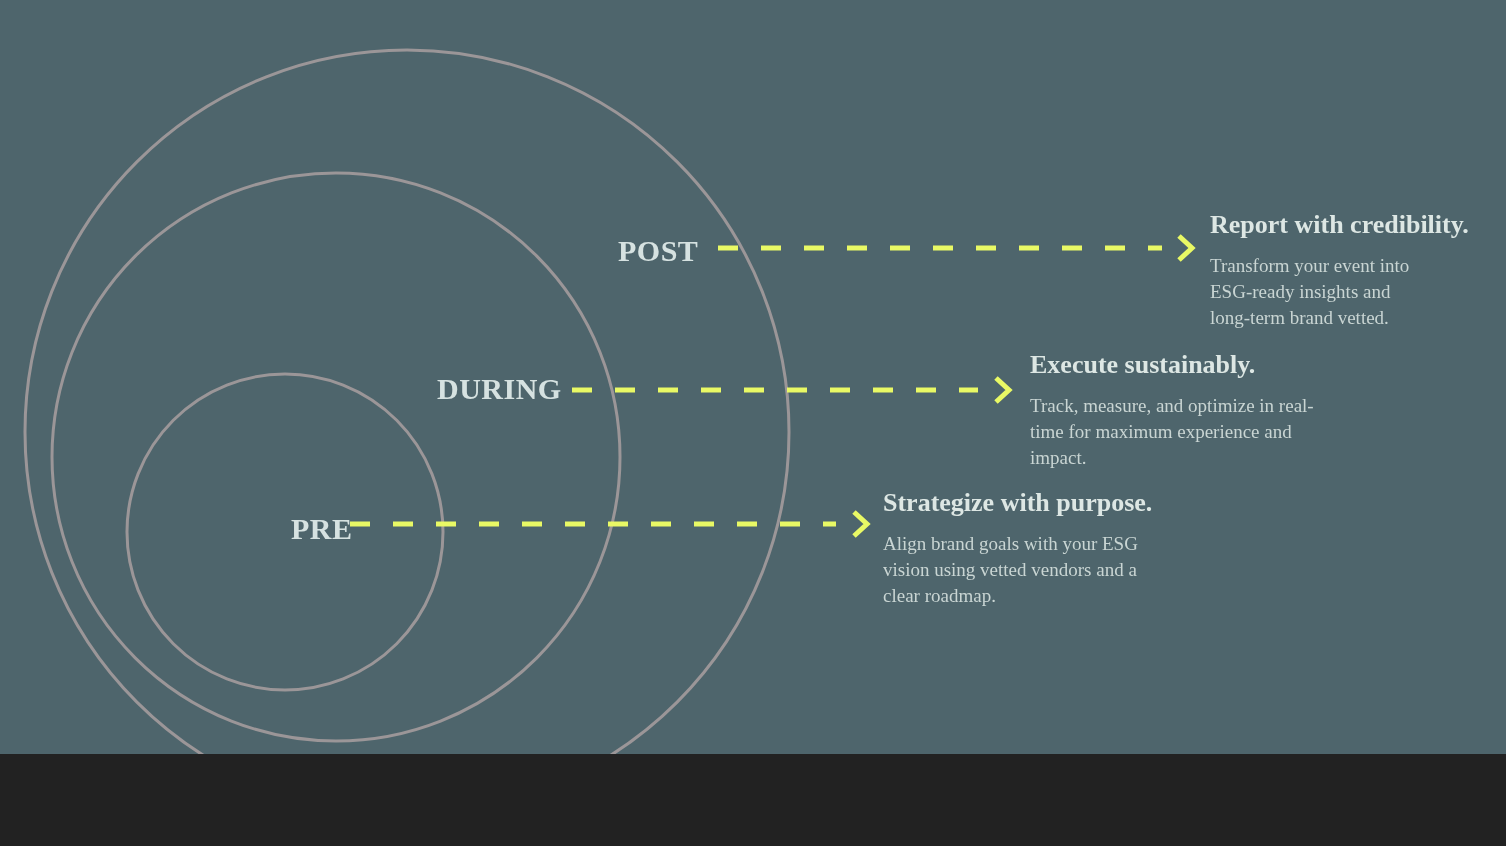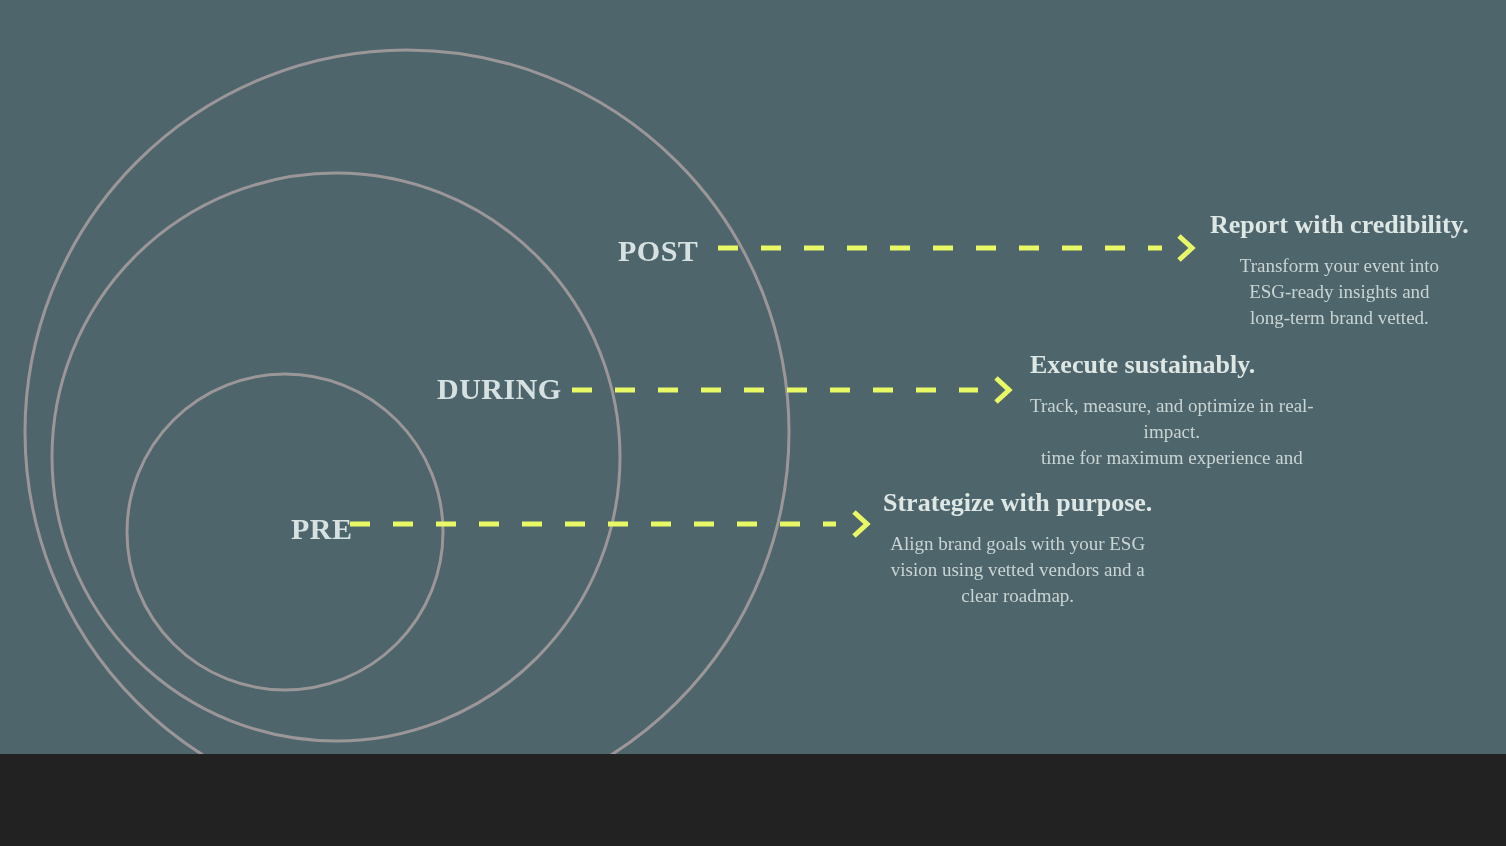--- a/index.html
+++ b/index.html
@@ -62,21 +62,20 @@
     font-weight: 700;
     color: var(--heading, #dde7e4);
     white-space: nowrap;
   }
   .callout .body {
     margin: 12px 0 0 0;
     font-size: 19px;
     line-height: 26px;
     font-weight: 400;
     color: var(--body, #c9d5d3);
-    text-align: center;
   }
   .callout .body span { display: block; white-space: nowrap; }
   .callout-post   { left: 1210px; top: 209px; }
   .callout-during { left: 1030px; top: 349px; }
   .callout-pre    { left: 883px;  top: 487px; }
 </style>
 </head>
 <body>
 
 <div class="canvas">
@@ -113,22 +112,22 @@
       <span>Transform your event into</span>
       <span>ESG-ready insights and</span>
       <span>long-term brand vetted.</span>
     </p>
   </div>
 
   <div class="callout callout-during">
     <h2>Execute sustainably.</h2>
     <p class="body">
       <span>Track, measure, and optimize in real-</span>
+      <span>time for maximum experience and</span>
       <span>impact.</span>
-      <span>time for maximum experience and</span>
     </p>
   </div>
 
   <div class="callout callout-pre">
     <h2>Strategize with purpose.</h2>
     <p class="body">
       <span>Align brand goals with your ESG</span>
       <span>vision using vetted vendors and a</span>
       <span>clear roadmap.</span>
     </p>

